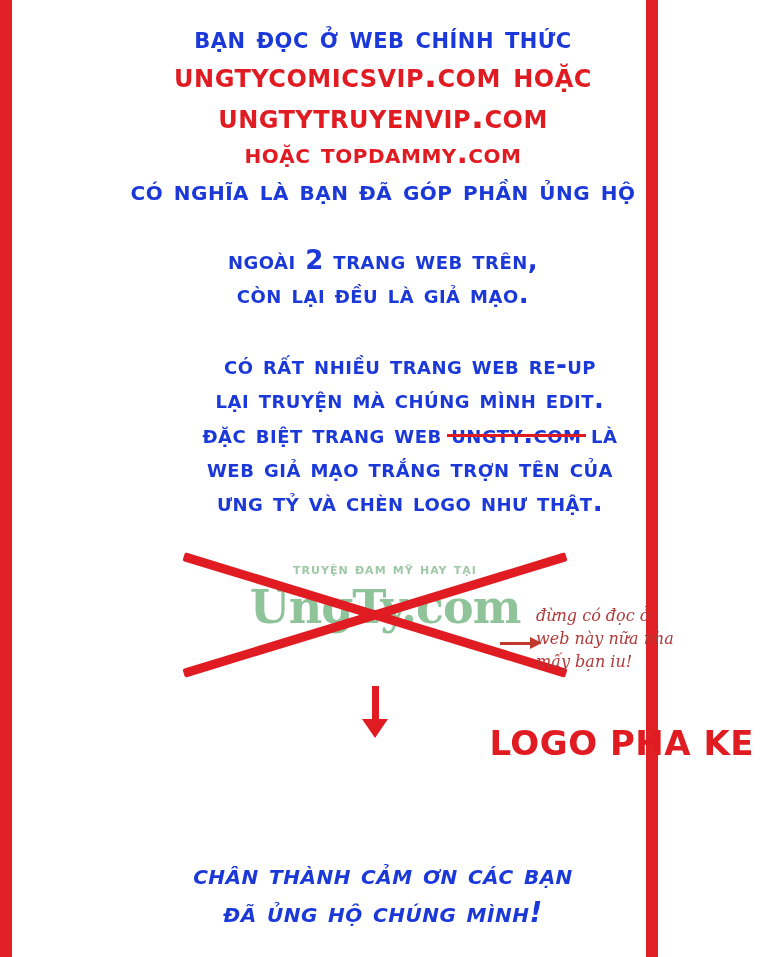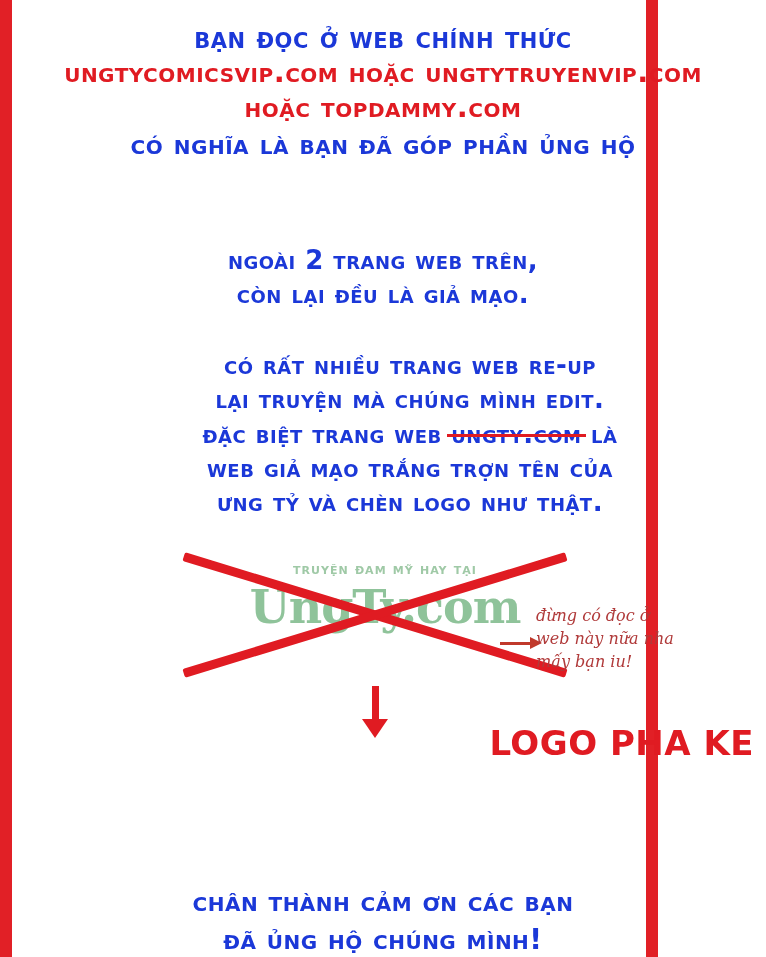--- a/index.html
+++ b/index.html
@@ -45,21 +45,21 @@
   }
   .hdr .l {
     display: block;
     font-weight: bold;
     font-size: 30px;
     font-variant: small-caps;
     text-transform: lowercase;
   }
   .hdr .red { color: #e01b22; }
   .hdr .blue { color: #1b38d8; }
-  .hdr .l2 { font-size: 29px; }
+  .hdr .l2 { font-size: 34px; }
   .hdr .l3 { font-size: 29px; }
   .hdr .l4 { font-size: 29px; margin-top: 3px; }
   .hdr .l5 { font-size: 29px; }
 
   
   .para {
     color: #1b38d8;
     font-weight: bold;
     font-size: 26px;
     font-variant: small-caps;
@@ -209,27 +209,28 @@
     text-align: right;
     color: #e01b22;
     font-weight: bold;
     font-size: 34px;
     letter-spacing: 0.5px;
     font-family: "DejaVu Sans", sans-serif;
   }
 
   
   .thanks {
-    top: 883px;
+    top: 856px;
     color: #1b38d8;
     font-weight: bold;
     font-size: 28px;
     font-variant: small-caps;
     text-transform: lowercase;
     line-height: 1.34;
+    font-style: italic;
   }
 </style>
 </head>
 <body>
 
 <div class="page">
 
   <div class="edge edge-left"></div>
   <div class="edge edge-right"></div>
 

